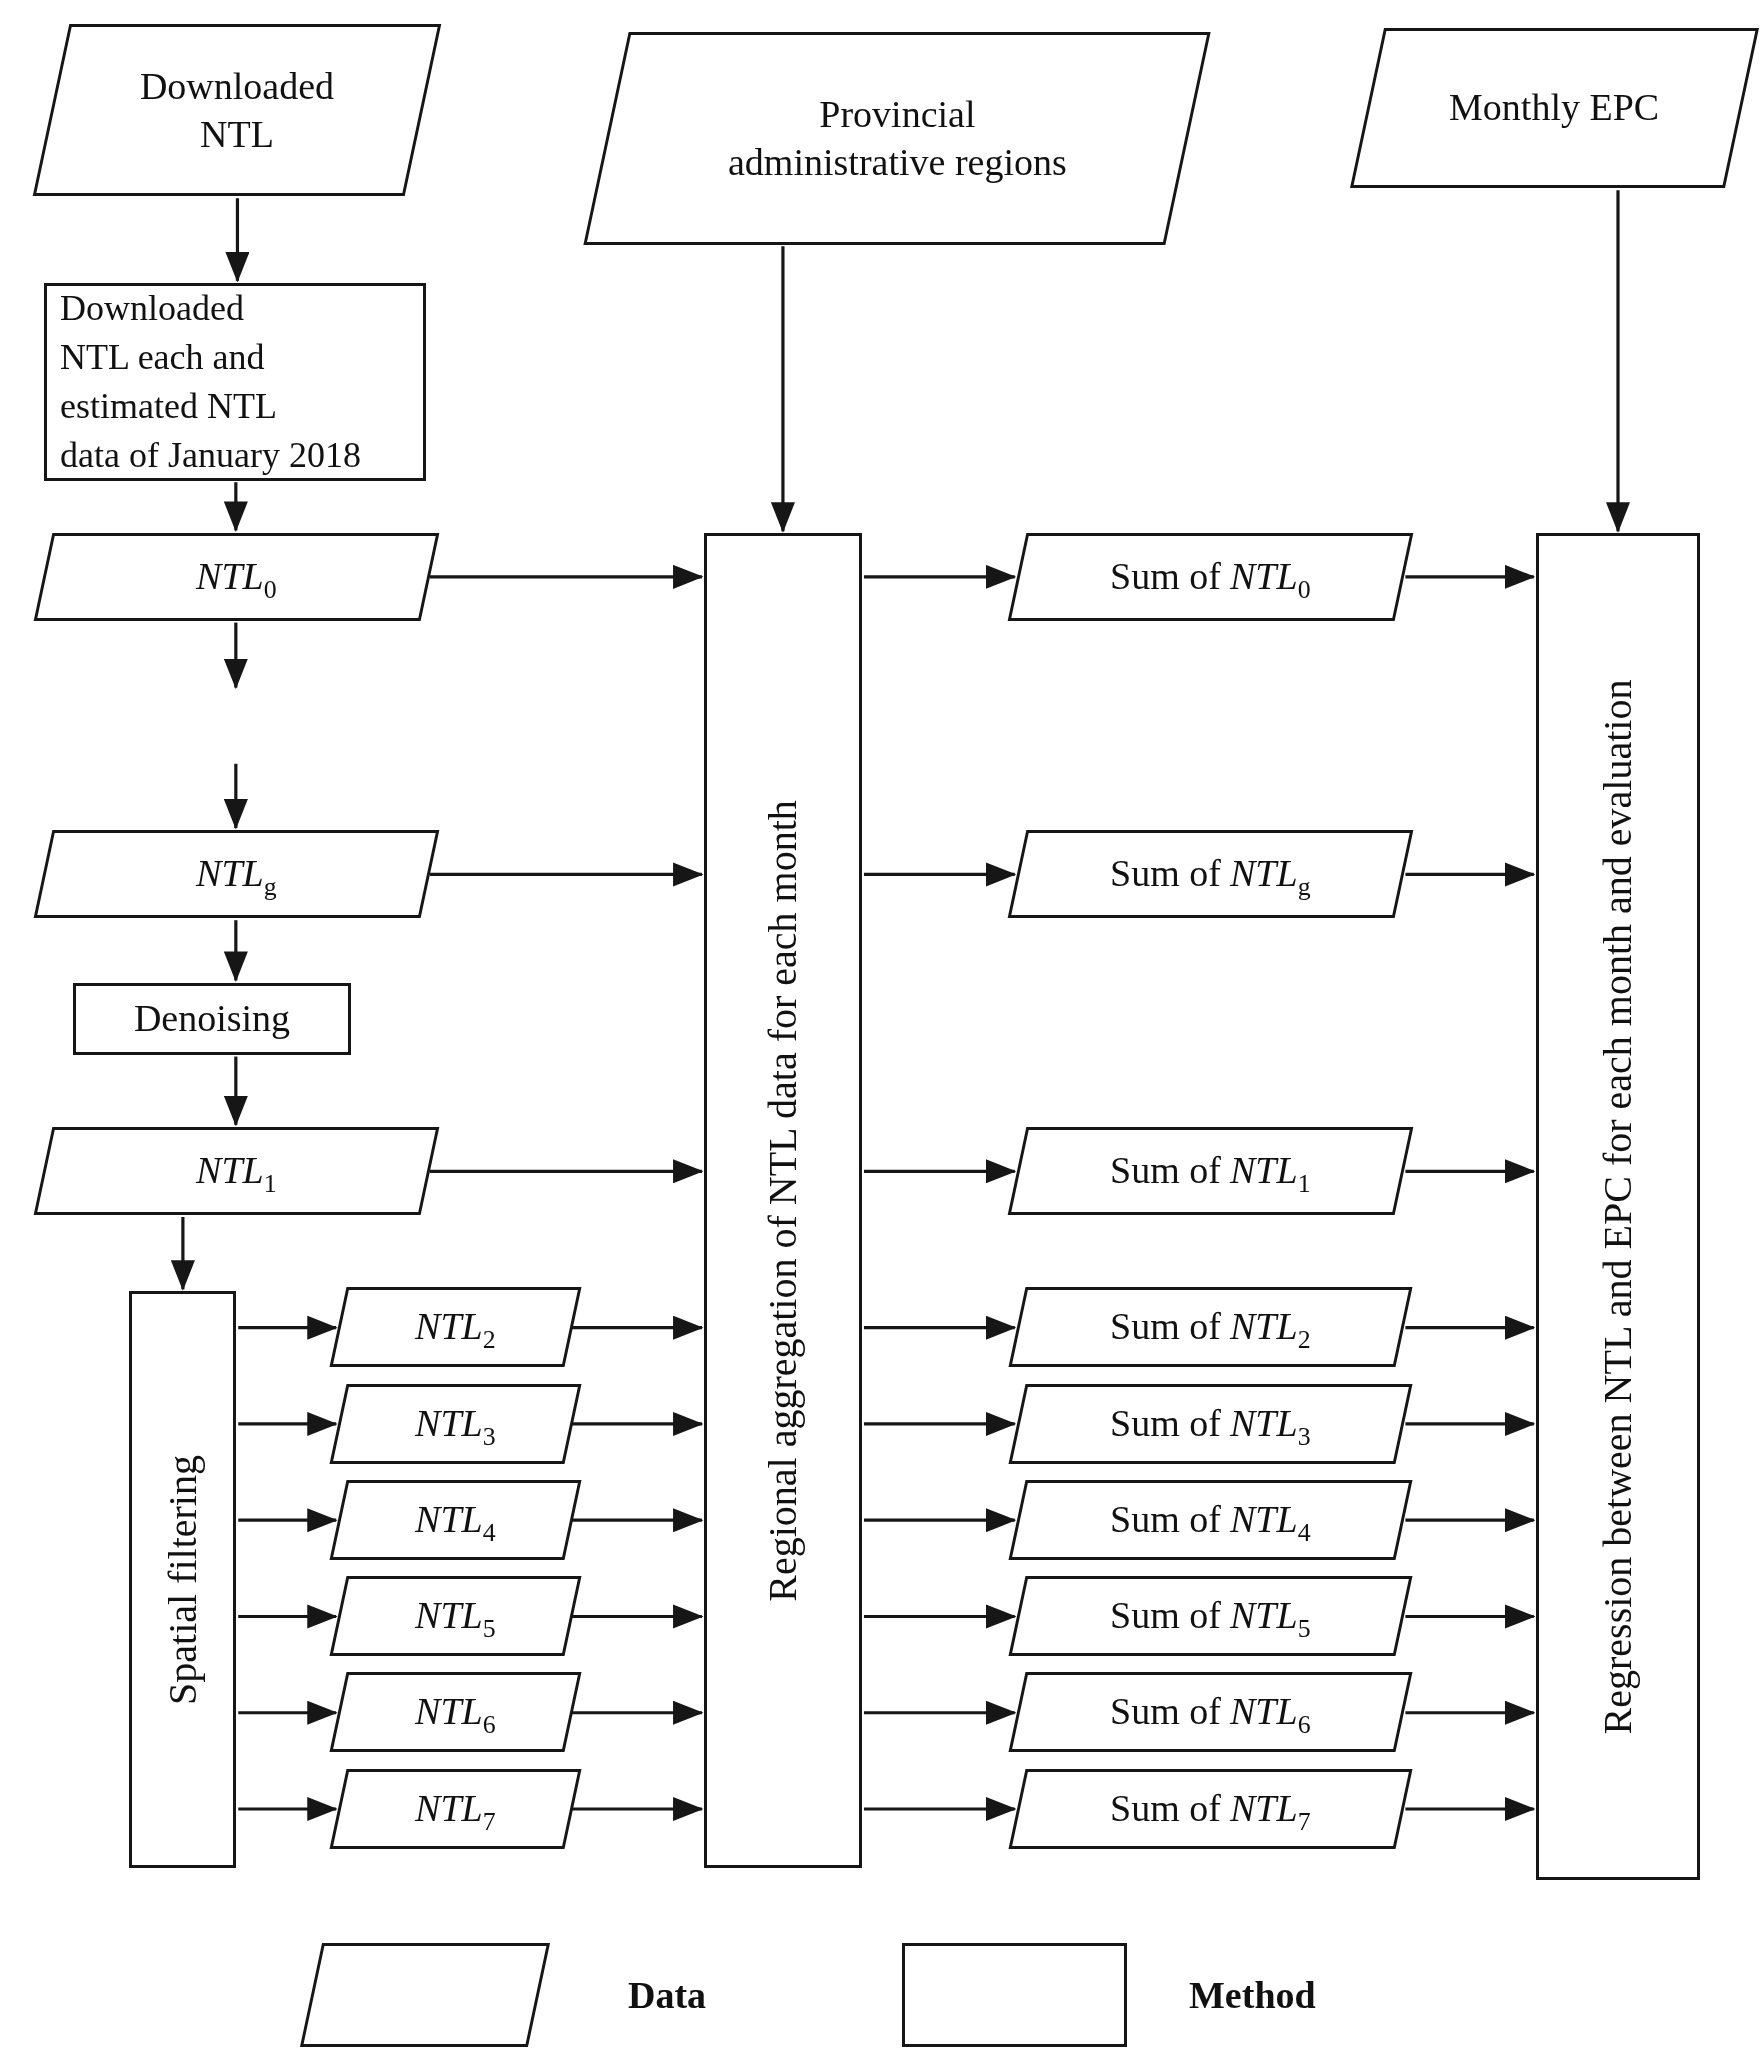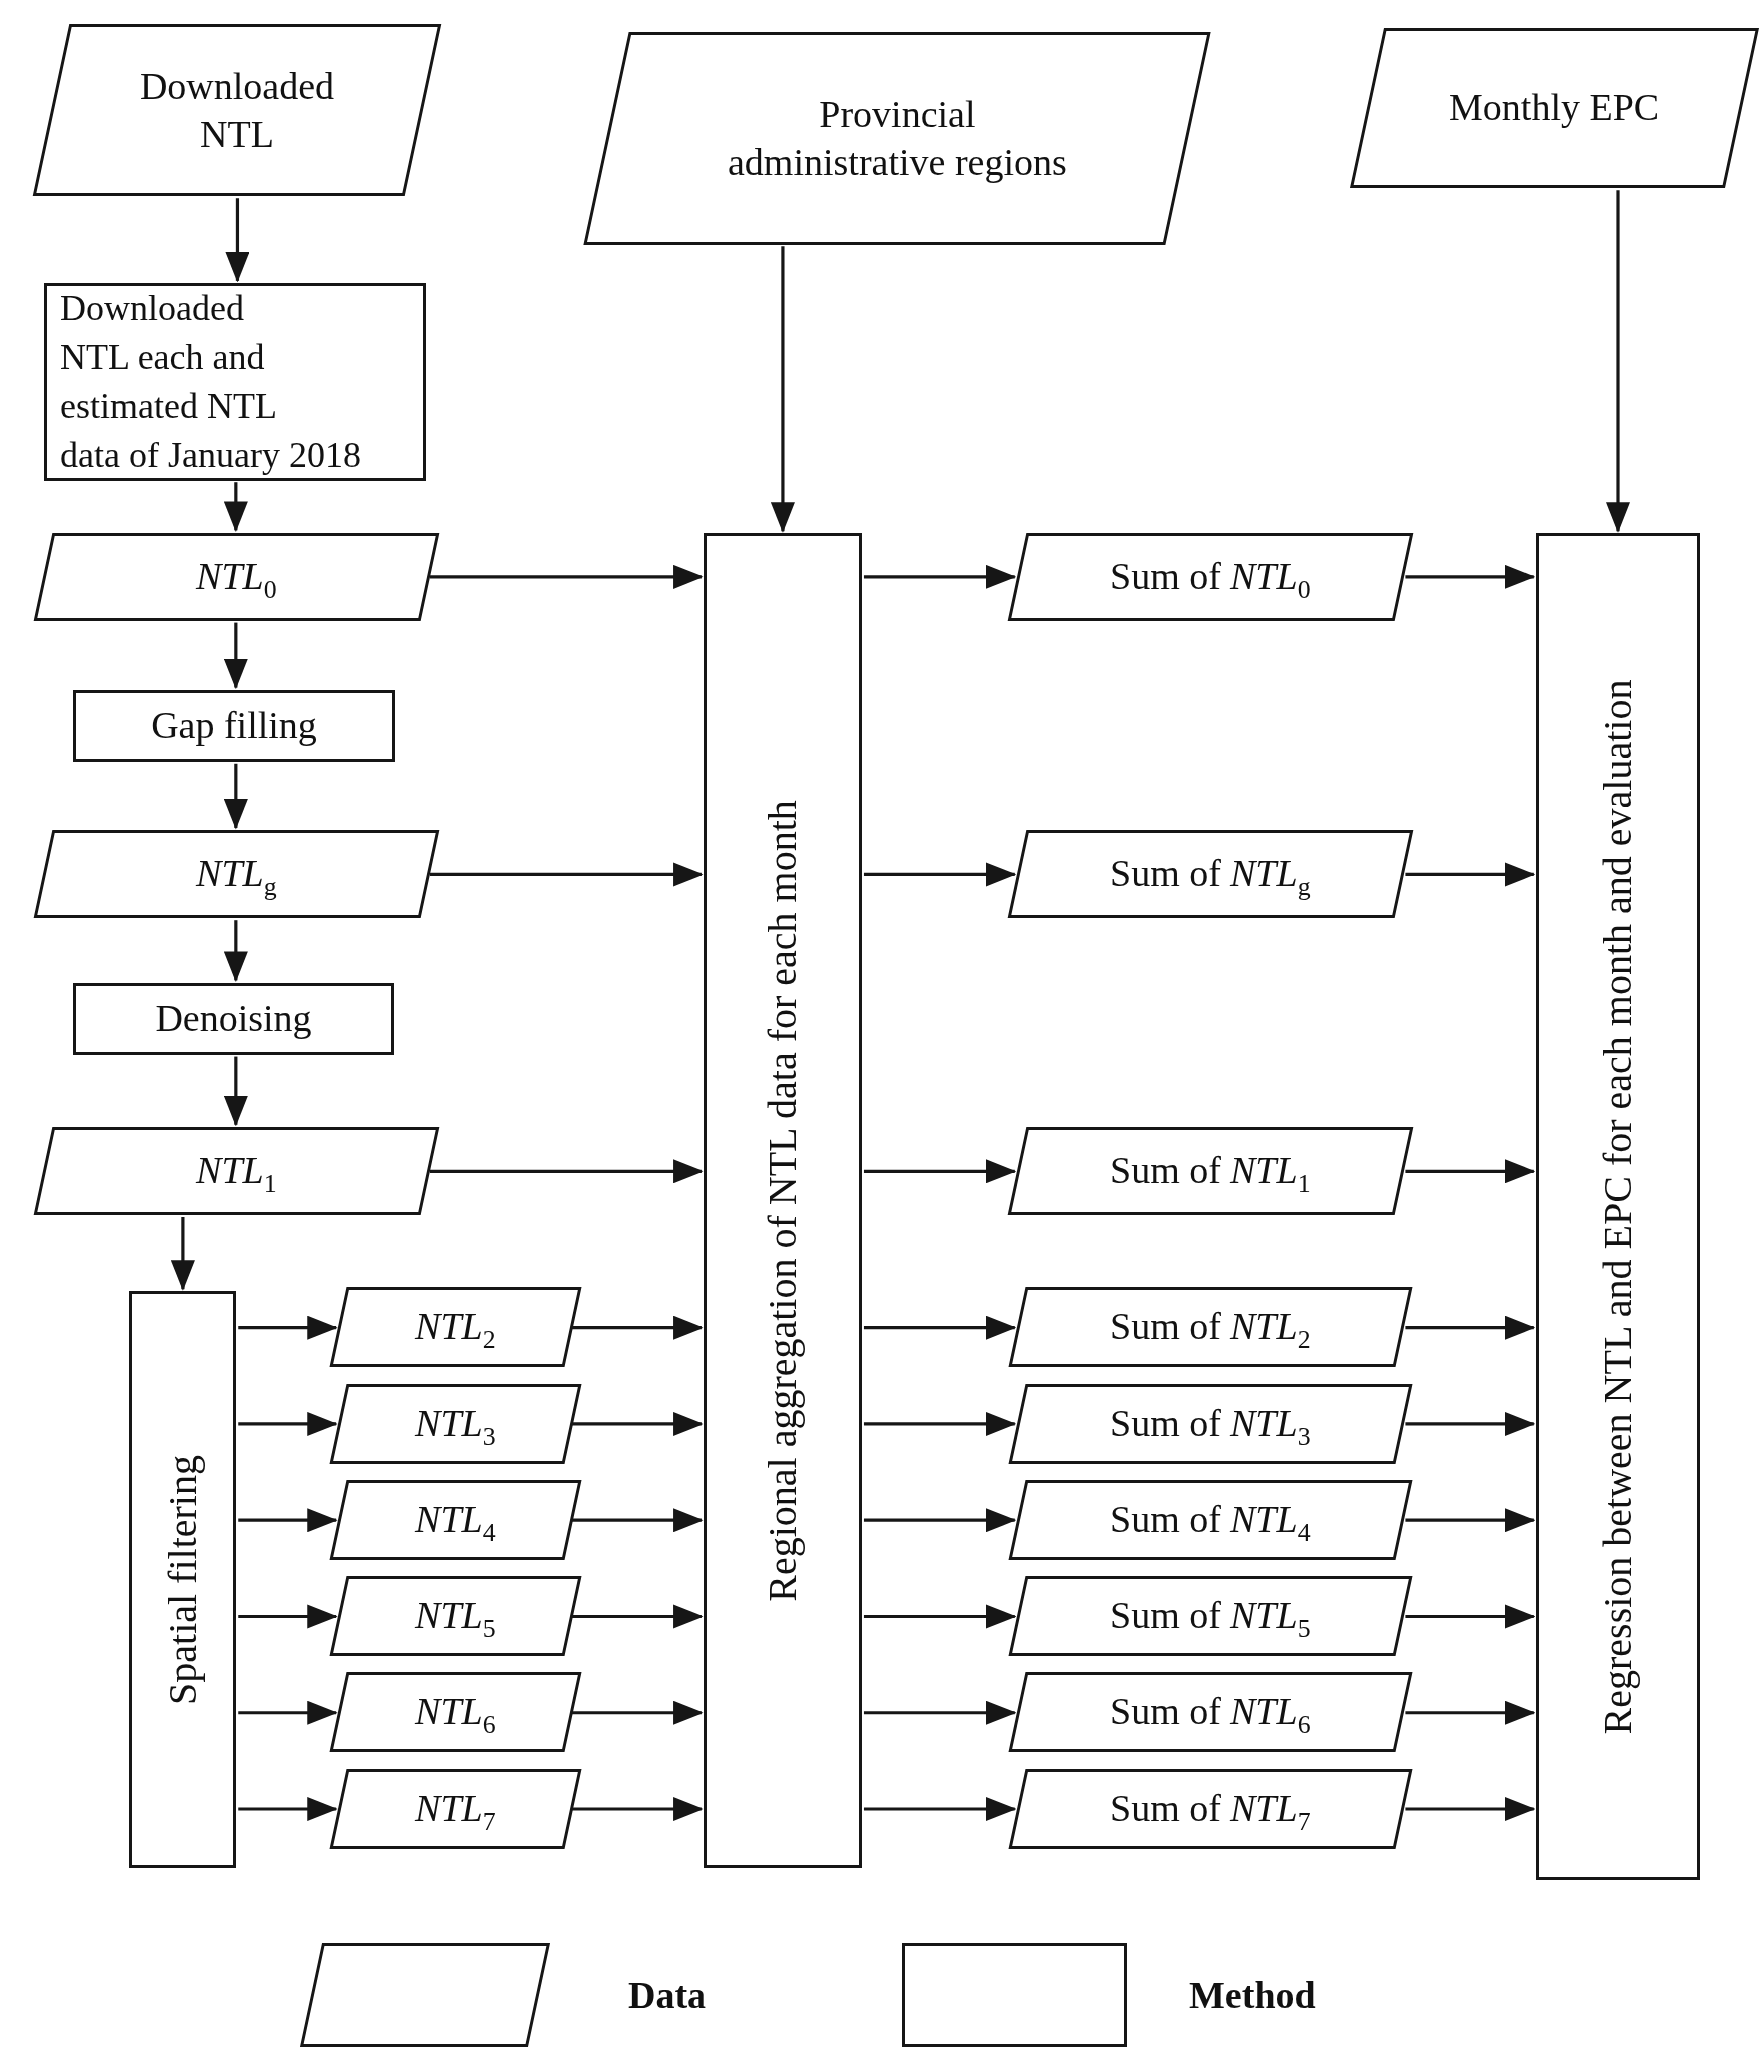--- a/index.html
+++ b/index.html
@@ -53,29 +53,26 @@
       <span class="line">NTL each and</span>
       <span class="line">estimated NTL</span>
       <span class="line">data of January 2018</span>
     </span>
   </div>
 
   <div class="shape pgram" style="left:43px;top:533px;width:387px;height:88px">
     <span class="lbl"><i>NTL</i><sub>0</sub></span>
   </div>
 
-  <div class="shape" style="left:73px;top:690px;width:322px;height:72px">
-    <span class="lbl">Gap filling</span>
-  </div>
 
   <div class="shape pgram" style="left:43px;top:830px;width:387px;height:88px">
     <span class="lbl"><i>NTL</i><sub>g</sub></span>
   </div>
 
-  <div class="shape" style="left:73px;top:983px;width:321px;height:72px">
+  <div class="shape" style="left:73px;top:983px;width:278px;height:72px">
     <span class="lbl">Denoising</span>
   </div>
 
   <div class="shape pgram" style="left:43px;top:1127px;width:387px;height:88px">
     <span class="lbl"><i>NTL</i><sub>1</sub></span>
   </div>
 
   <div class="shape vtext" style="left:129px;top:1291px;width:107px;height:577px">
     <span class="lbl">Spatial filtering</span>
   </div>

